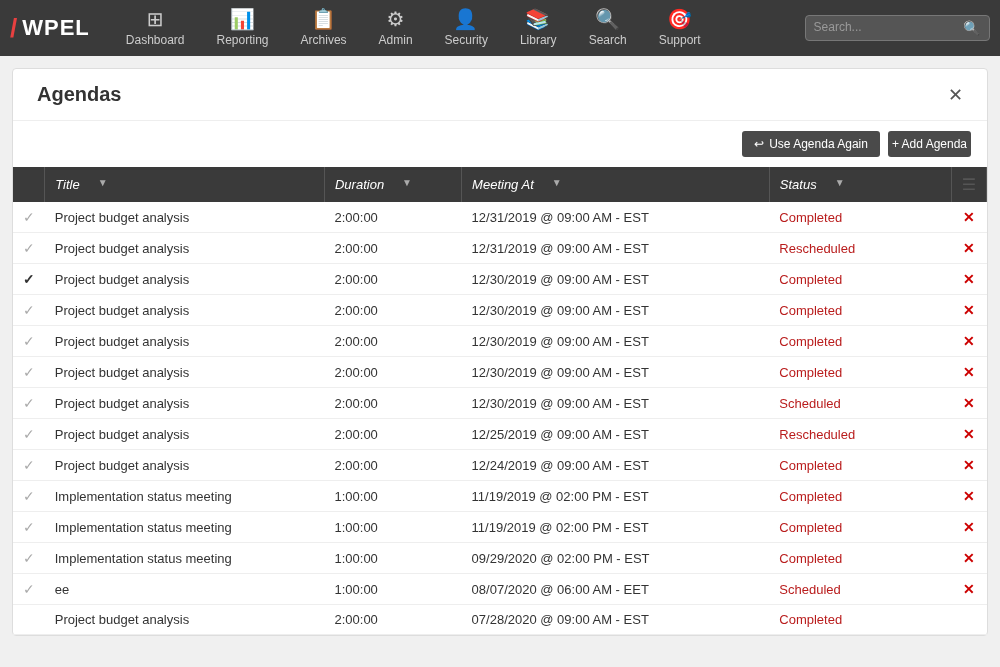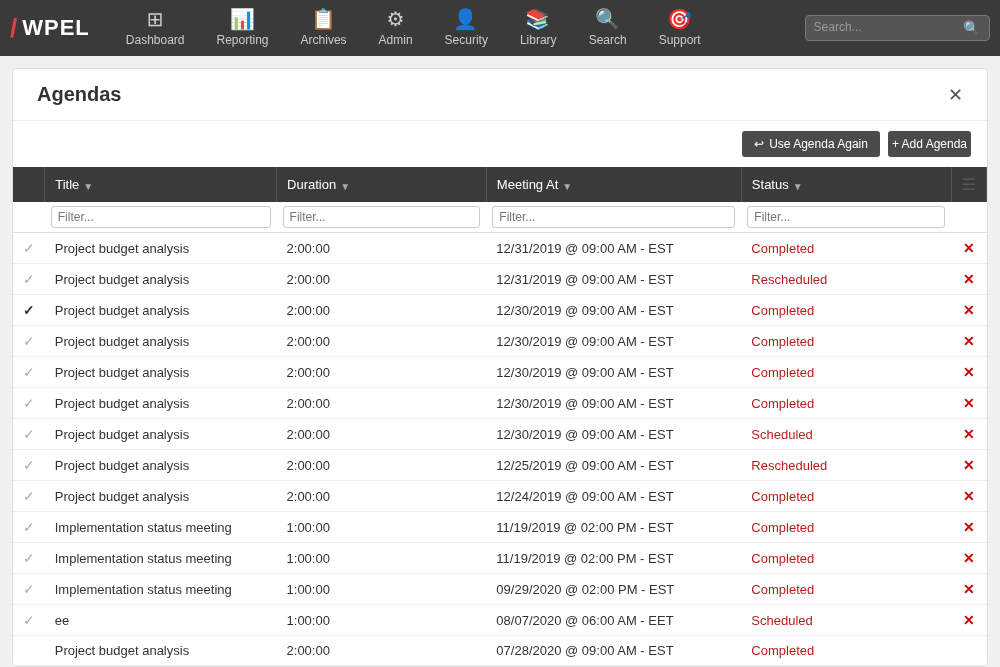--- a/index.html
+++ b/index.html
@@ -162,22 +162,23 @@
       text-align: left;
       font-weight: normal;
       border-right: 1px solid #555;
       white-space: nowrap;
     }
     thead tr.header-row th:first-child {
       width: 30px;
     }
     thead tr.header-row th .col-header {
       display: flex;
-      align-items: flex-end;
-      gap: 4px;
+      align-items: flex-start;
+      gap: 18px;
+      font-style: italic;
     }
     .sort-arrow { font-size: 10px; color: #aaa; }
 
     thead tr.filter-row td {
       padding: 4px 6px;
       background: white;
       border-bottom: 1px solid #ddd;
     }
     thead tr.filter-row td input {
       width: 100%;
@@ -323,36 +324,20 @@
             <th style="min-width:130px;">
               <div class="col-header">
                 <span>Status</span>
                 <span class="sort-arrow">▼</span>
               </div>
             </th>
             <th class="options-col">
               <span class="options-icon">☰</span>
             </th>
           </tr>
-          <tr class="filter-row">
-            <td></td>
-            <td>
-              <input type="text" placeholder="Filter..." style="">
-            </td>
-            <td>
-              <input type="text" placeholder="Filter..." style="">
-            </td>
-            <td>
-              <input type="text" placeholder="Filter..." style="">
-            </td>
-            <td>
-              <input type="text" placeholder="Filter..." style="">
-            </td>
-            <td></td>
-          </tr>
         </thead>
         <tbody id="table-body">
         <tr>
       <td>
         <span class="check-col ">✓</span>
       </td>
       <td>Project budget analysis</td>
       <td>2:00:00</td>
       <td>12/31/2019 @ 09:00 AM - EST</td>
       <td class="status-cell">Completed</td>

